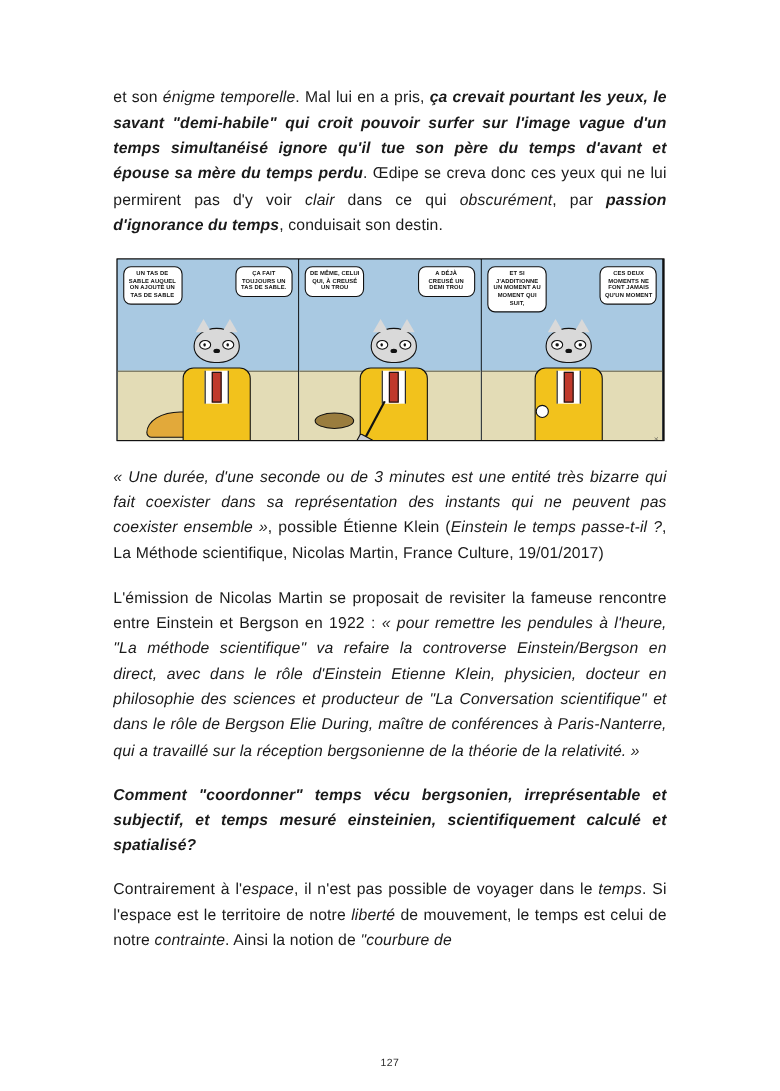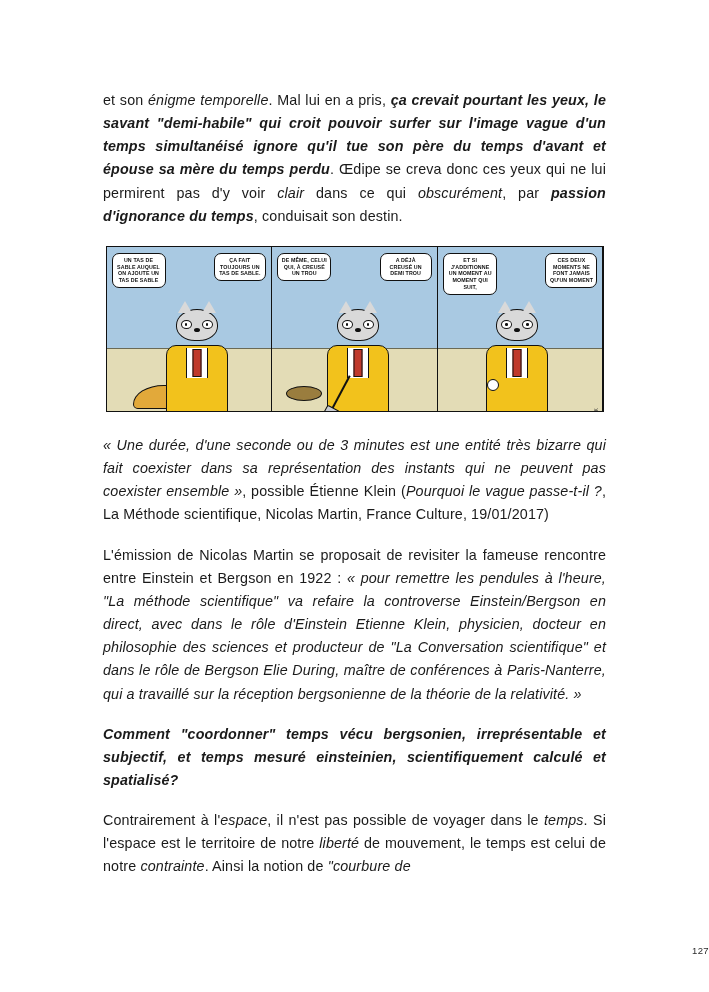--- a/index.html
+++ b/index.html
@@ -18,21 +18,21 @@
     position: relative;
     width: 709px;
     height: 992px;
     box-sizing: border-box;
     padding: 74px 103px 0 103px;
   }
   .para {
     font-size: 14.3px;
     line-height: 1.62;
     text-align: justify;
-    margin: 15px 0 17px 0;
+    margin: 4px 0 17px 0;
     letter-spacing: 0.01em;
     hyphens: none;
   }
   .i { font-style: italic; }
   .bi { font-weight: bold; font-style: italic; }
 
   
   .comic-wrap {
     margin: 18px 0 22px 0;
     display: flex;
@@ -203,22 +203,22 @@
     position: absolute;
     width: 10px; height: 10px;
     background: #fff;
     border: 1.2px solid #111;
     border-radius: 50%;
   }
 
   .folio {
     position: absolute;
     left: 0; right: 0;
-    bottom: 36px;
-    text-align: right;
+    bottom: 20px;
+    text-align: center;
     font-size: 9.5px;
     color: #2b2b2b;
     letter-spacing: 0.04em;
   }
 </style>
 </head>
 <body>
 
 <div class="page">
 
@@ -302,21 +302,21 @@
           <div class="watch" style="left:4px; bottom:26px;"></div>
         </div>
         <div class="bubble left">ET SI J'ADDITIONNE UN MOMENT AU MOMENT QUI SUIT,</div>
         <div class="bubble right">CES DEUX MOMENTS NE FONT JAMAIS QU'UN MOMENT</div>
         <div class="sig">PHILIPPE GELUCK</div>
       </div>
 
     </div>
   </div>
 
-  <p class="para"><span class="i">« Une durée, d'une seconde ou de 3 minutes est une entité très bizarre qui fait coexister dans sa représentation des instants qui ne peuvent pas coexister ensemble »</span><span>, possible Étienne Klein (</span><span class="i">Pourquoi le vague passe-t-il ?</span><span>, La Méthode scientifique, Nicolas Martin, France Culture, 19/01/2017)</span></p>
+  <p class="para"><span class="i">« Une durée, d'une seconde ou de 3 minutes est une entité très bizarre qui fait coexister dans sa représentation des instants qui ne peuvent pas coexister ensemble »</span><span>, possible Étienne Klein (</span><span class="i">Einstein le temps passe-t-il ?</span><span>, La Méthode scientifique, Nicolas Martin, France Culture, 19/01/2017)</span></p>
 
   <p class="para"><span>L'émission de Nicolas Martin se proposait de revisiter la fameuse rencontre entre Einstein et Bergson en 1922 : </span><span class="i">« pour remettre les pendules à l'heure, "La méthode scientifique" va refaire la controverse Einstein/Bergson en direct, avec dans le rôle d'Einstein Etienne Klein, physicien, docteur en philosophie des sciences et producteur de "La Conversation scientifique" et dans le rôle de Bergson Elie During, maître de conférences à Paris-Nanterre, qui a travaillé sur la réception bergsonienne de la théorie de la relativité. »</span></p>
 
   <p class="para"><span class="bi">Comment "coordonner" temps vécu bergsonien, irreprésentable et subjectif, et temps mesuré einsteinien, scientifiquement calculé et spatialisé?</span></p>
 
   <p class="para"><span>Contrairement à l'</span><span class="i">espace</span><span>, il n'est pas possible de voyager dans le </span><span class="i">temps</span><span>. Si l'espace est le territoire de notre </span><span class="i">liberté</span><span> de mouvement, le temps est celui de notre </span><span class="i">contrainte</span><span>. Ainsi la notion de </span><span class="i">"courbure de</span></p>
 
   <div class="folio">127</div>
 </div>
 

